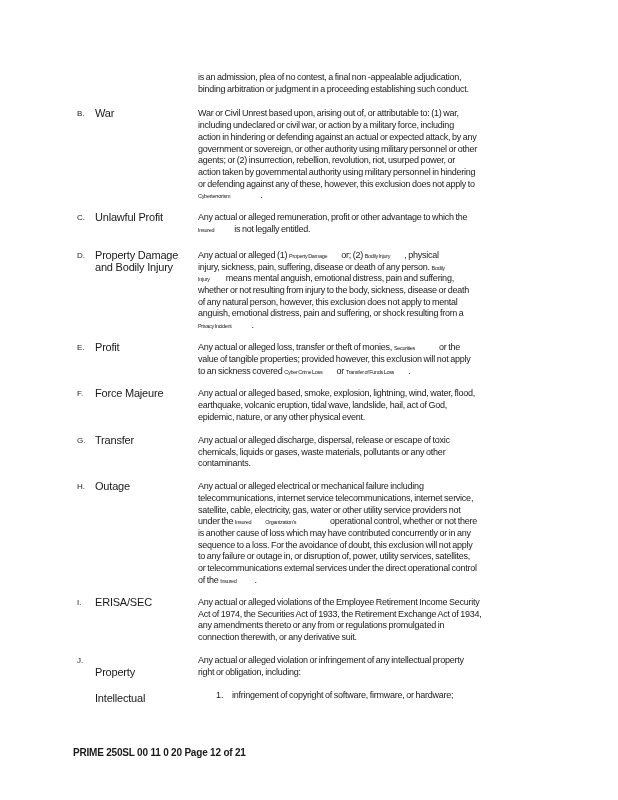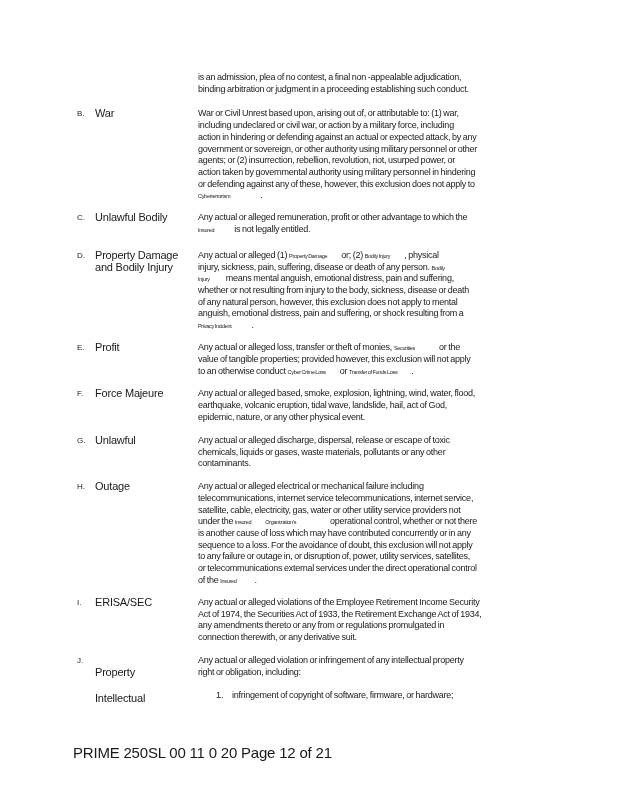--- a/index.html
+++ b/index.html
@@ -6,21 +6,21 @@
   body { width: 618px; height: 800px; position: relative; overflow: hidden;
          font-family: "Liberation Sans", sans-serif; color: #1a1a1a; }
   .page { position: absolute; left: 0; top: 0; width: 618px; height: 800px; background: #fff; }
   .line { position: absolute; left: 198px; font-size: 9px; line-height: 11.7px; white-space: nowrap;
           letter-spacing: -0.25px; word-spacing: -0.5px; }
   .letter { position: absolute; left: 77px; font-size: 8px; line-height: 11.7px; }
   .label { position: absolute; left: 95px; font-size: 11px; line-height: 11.7px; letter-spacing: -0.2px; white-space: nowrap; }
   .dt { font-size: 5.5px; letter-spacing: -0.3px; display: inline-block; margin-right: 14px; }
   .sub-num { position: absolute; left: 216px; font-size: 9px; line-height: 11.7px; }
   .sub-line { position: absolute; left: 232px; font-size: 9px; line-height: 11.7px; white-space: nowrap; letter-spacing: -0.25px; word-spacing: -0.5px; }
-  .footer { position: absolute; left: 73px; top: 747px; font-size: 15px; line-height: 11.7px; letter-spacing: -0.2px; white-space: nowrap; }
+  .footer { position: absolute; left: 73px; top: 747px; font-size: 10px; line-height: 11.7px; letter-spacing: -0.2px; white-space: nowrap; font-weight: bold; }
 </style>
 </head>
 <body>
 
 <div class="page">
 
   <div>
     <div class="line" style="top:72px">is an admission, plea of no contest, a final non -appealable adjudication,</div>
     <div class="line" style="top:84px">binding arbitration or judgment in a proceeding establishing such conduct.</div>
   </div>
@@ -35,21 +35,21 @@
     <div class="line" style="top:155px">agents; or (2) insurrection, rebellion, revolution, riot, usurped power, or</div>
     <div class="line" style="top:167px">action taken by governmental authority using military personnel in hindering</div>
     <div class="line" style="top:179px">or defending against any of these, however, this exclusion does not apply to</div>
     <div class="line" style="top:190px">
       <span class="dt" style="margin-right:30px">Cyberterrorism</span><span>.</span>
     </div>
   </div>
 
   <div>
     <div class="letter" style="top:212px">C.</div>
-    <div class="label" style="top:212px">Unlawful Bodily</div>
+    <div class="label" style="top:212px">Unlawful Profit</div>
     <div class="line" style="top:212px">Any actual or alleged remuneration, profit or other advantage to which the</div>
     <div class="line" style="top:224px">
       <span class="dt" style="margin-right:20px">Insured</span><span>is not legally entitled.</span>
     </div>
   </div>
 
   <div>
     <div class="letter" style="top:250px">D.</div>
     <div class="label" style="top:250px">Property Damage</div>
     <div class="label" style="top:262px">and Bodily Injury</div>
@@ -75,37 +75,37 @@
 
   <div>
     <div class="letter" style="top:342px">E.</div>
     <div class="label" style="top:342px">Profit</div>
     <div class="line" style="top:342px">
       <span>Any actual or alleged loss, transfer or theft of monies,</span>
       <span class="dt" style="margin-right:24px">Securities</span><span>or the</span>
     </div>
     <div class="line" style="top:354px">value of tangible properties; provided however, this exclusion will not apply</div>
     <div class="line" style="top:366px">
-      <span>to an otherwise conduct</span>
+      <span>to an sickness covered</span>
       <span class="dt">Cyber Crime Loss</span><span>or</span>
       <span class="dt">Transfer of Funds Loss</span><span>.</span>
     </div>
   </div>
 
   <div>
     <div class="letter" style="top:388px">F.</div>
     <div class="label" style="top:388px">Force Majeure</div>
     <div class="line" style="top:388px">Any actual or alleged based, smoke, explosion, lightning, wind, water, flood,</div>
     <div class="line" style="top:400px">earthquake, volcanic eruption, tidal wave, landslide, hail, act of God,</div>
     <div class="line" style="top:412px">epidemic, nature, or any other physical event.</div>
   </div>
 
   <div>
     <div class="letter" style="top:435px">G.</div>
-    <div class="label" style="top:435px">Unlawful</div>
+    <div class="label" style="top:435px">Transfer</div>
     <div class="line" style="top:435px">Any actual or alleged discharge, dispersal, release or escape of  toxic</div>
     <div class="line" style="top:447px">chemicals, liquids or gases, waste materials, pollutants or any other</div>
     <div class="line" style="top:458px">contaminants.</div>
   </div>
 
   <div>
     <div class="letter" style="top:481px">H.</div>
     <div class="label" style="top:481px">Outage</div>
     <div class="line" style="top:481px">Any actual or alleged electrical or mechanical failure  including</div>
     <div class="line" style="top:493px">telecommunications, internet service telecommunications, internet service,</div>

